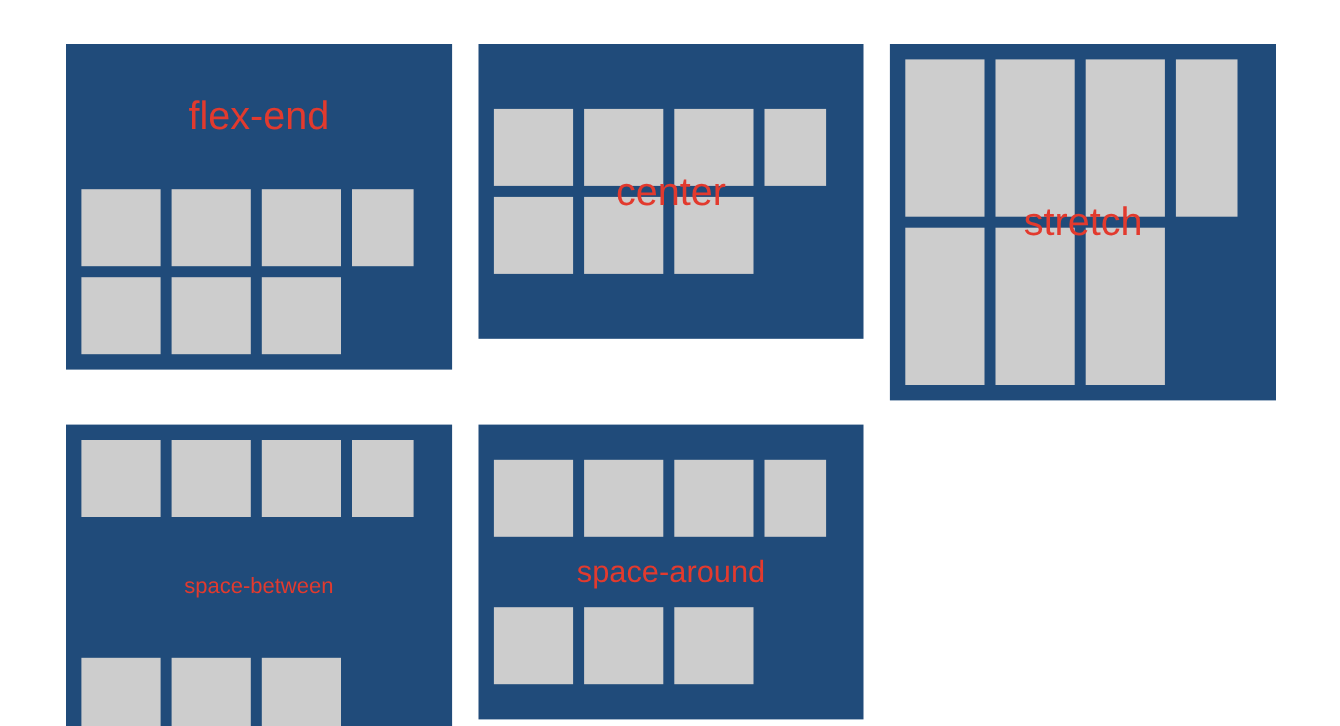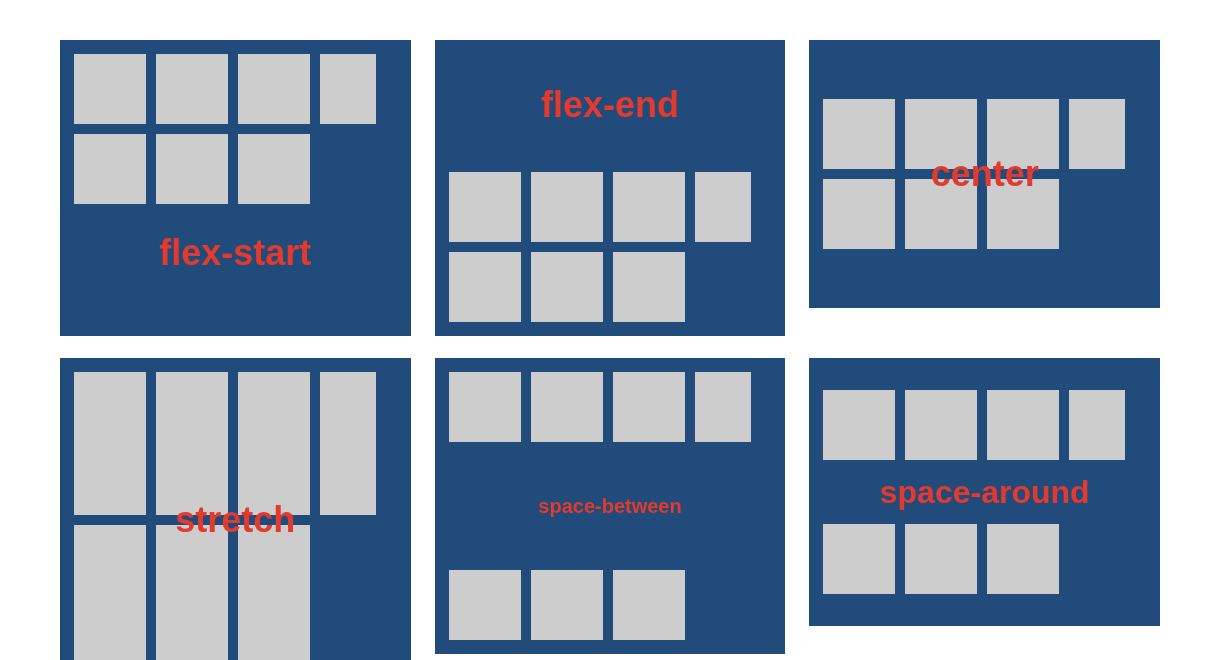--- a/index.html
+++ b/index.html
@@ -20,21 +20,21 @@
     height: 268px;
     display: flex;
     flex-wrap: wrap;
   }
   .panel .label {
     position: absolute;
     left: 50%;
     top: 50%;
     transform: translate(-50%, -50%);
     color: #e23a2e;
-    font-weight: bold;
+    font-weight: normal;
     white-space: nowrap;
     z-index: 5;
     text-align: center;
   }
   .item {
     background: #cdcdcd;
     box-sizing: border-box;
   }
 
   
@@ -79,41 +79,27 @@
   .panel-space-between .item { width: 72px; height: 70px; }
   .panel-space-between .item.narrow { width: 56px; }
   .panel-space-between .label { font-size: 20px; }
 
   
   .panel-space-around { padding: 0 14px; }
   .panel-space-around .rows { position:absolute; top:0; bottom:0; left:14px; right:14px; display:flex; flex-direction:column; justify-content:space-around; }
   .panel-space-around .row { display: flex; gap: 10px; }
   .panel-space-around .item { width: 72px; height: 70px; }
   .panel-space-around .item.narrow { width: 56px; }
-  .panel-space-around .label { font-size: 32px; }
+  .panel-space-around .label { font-size: 28px; }
 </style>
 </head>
 <body>
 
 <div class="grid">
 
-  <div class="panel panel-flex-start">
-    <div class="row">
-      <div class="item"></div>
-      <div class="item"></div>
-      <div class="item"></div>
-      <div class="item narrow"></div>
-    </div>
-    <div class="row">
-      <div class="item"></div>
-      <div class="item"></div>
-      <div class="item"></div>
-    </div>
-    <div class="label">flex-start</div>
-  </div>
 
   <div class="panel panel-flex-end">
     <div class="label">flex-end</div>
     <div class="rows">
       <div class="row">
         <div class="item"></div>
         <div class="item"></div>
         <div class="item"></div>
         <div class="item narrow"></div>
       </div>

